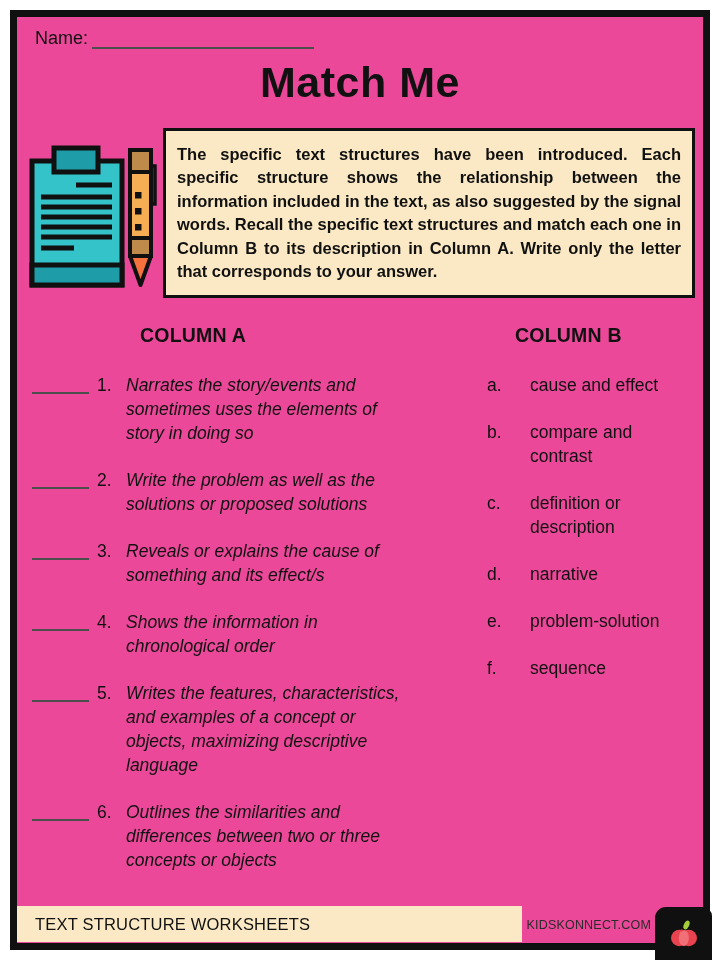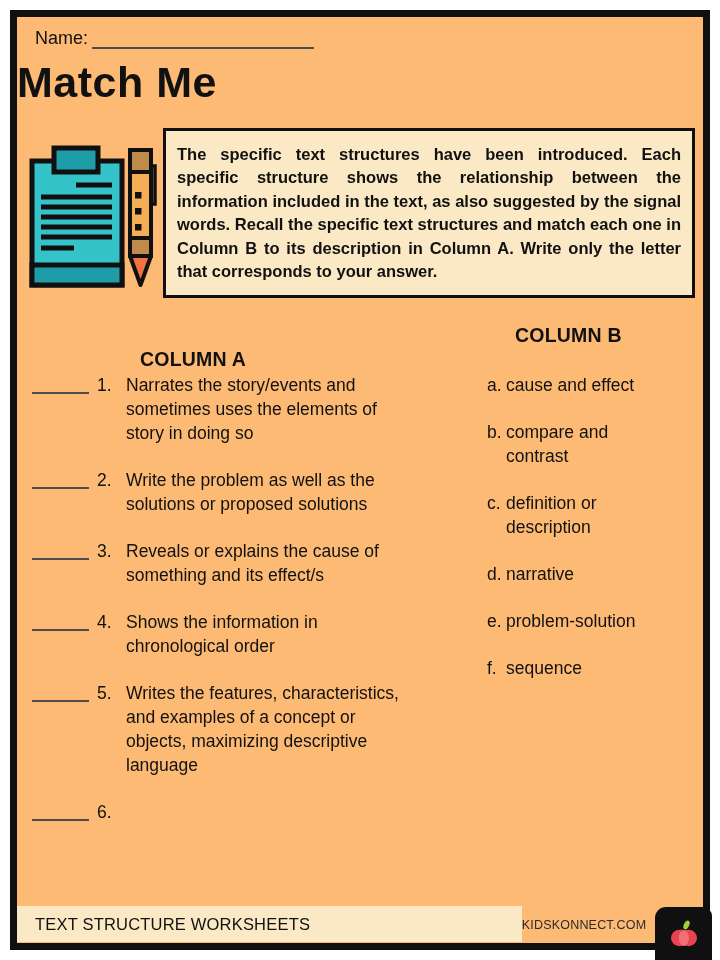--- a/index.html
+++ b/index.html
@@ -1,54 +1,54 @@
 <!DOCTYPE html>
 <html><head>
 <meta charset="utf-8">
 <style>
   html,body { margin:0; padding:0; background:#ffffff; }
   body { width:720px; height:960px; position:relative; font-family:"Liberation Sans", sans-serif; color:#111; }
-  .frame { position:absolute; inset:10px; border:7px solid #101010; background:#fdba74; }
+  .frame { position:absolute; inset:10px; border:7px solid #101010; background:#ec4899; }
   .content { position:absolute; inset:0; }
 
   
   .name-row { position:absolute; left:18px; top:10px; font-size:18px; }
   .name-line { display:inline-block; width:222px; height:20px; border-bottom:2px solid #4d4d4d; margin-left:4px; vertical-align:bottom; }
 
   
-  .title { position:absolute; left:0; top:41px; width:100%; text-align:left; font-size:43px; font-weight:bold; letter-spacing:0.5px; }
+  .title { position:absolute; left:0; top:41px; width:100%; text-align:center; font-size:43px; font-weight:bold; letter-spacing:0.5px; }
 
   
   .icon-wrap { position:absolute; left:11px; top:127px; width:132px; height:147px; }
 
   
   .instruction-box { position:absolute; left:146px; top:111px; width:504px; height:140px; background:#FAE9C4; border:3px solid #101010; padding:12px 11px; }
   .instruction-box p { margin:0; font-size:16.5px; line-height:23.4px; font-weight:bold; text-align:justify; white-space:normal; }
 
   
   .col-header { position:absolute; font-size:19.5px; font-weight:bold; letter-spacing:0.2px; }
-  .col-a-header { left:123px; top:307px;margin-top:24px; }
+  .col-a-header { left:123px; top:307px; }
   .col-b-header { left:498px; top:307px; }
 
   
   .col-a { position:absolute; left:15px; top:356px; width:400px; }
   .qitem { display:flex; align-items:flex-start; margin-bottom:23px; font-size:17.5px; line-height:24px; }
   .blank { width:57px; height:19px; border-bottom:2px solid #4d4d4d; flex:0 0 57px; }
   .qnum { flex:0 0 37px; padding-left:8px; box-sizing:border-box; }
-  .qtext { width:330px; white-space:pre-line; }
+  .qtext { width:330px; white-space:pre-line;font-style:italic; }
 
   
   .col-b { position:absolute; left:470px; top:356px; width:210px; }
   .bitem { display:flex; align-items:flex-start; margin-bottom:23px; font-size:17.5px; line-height:24px; }
   .bletter { flex:0 0 19px; }
-  .btext { white-space:pre-line; }
+  .btext { white-space:pre-line;margin-left:24px; }
 
   
   .footer-bar { position:absolute; left:0; top:889px; width:505px; height:36px; background:#FAE9C4; line-height:36px; padding-left:18px; box-sizing:border-box; font-size:16.5px; font-weight:normal; letter-spacing:0.2px; }
-  .site-credit { position:absolute; left:500px; top:901px; width:134px; text-align:center; font-size:12.5px; color:#2b2b2b; letter-spacing:0.2px; }
+  .site-credit { position:absolute; left:500px; top:901px; width:134px; text-align:right; font-size:12.5px; color:#2b2b2b; letter-spacing:0.2px; }
   .apple-badge { position:absolute; left:638px; top:890px; width:57px; height:53px; background:#101010; border-radius:11px 9px 0 0; display:flex; align-items:center; justify-content:center; }
 </style>
 </head>
 <body>
 
 <div class="frame">
   <div class="content">
 
     <div class="name-row">
       <span>Name:</span><span class="name-line"></span>
@@ -120,20 +120,23 @@
         <span class="blank"></span>
         <span class="qnum">5.</span>
         <span class="qtext">Writes the features, characteristics,
 and examples of a concept or
 objects, maximizing descriptive
 language</span>
       </div>
       <div class="qitem">
         <span class="blank"></span>
         <span class="qnum">6.</span>
+        <span class="qtext">Outlines the similarities and
+differences between two or three
+concepts or objects</span>
       </div>
     </div>
 
     <div class="col-b">
       <div class="bitem">
         <span class="bletter">a.</span>
         <span class="btext">cause and effect</span>
       </div>
       <div class="bitem">
         <span class="bletter">b.</span>

